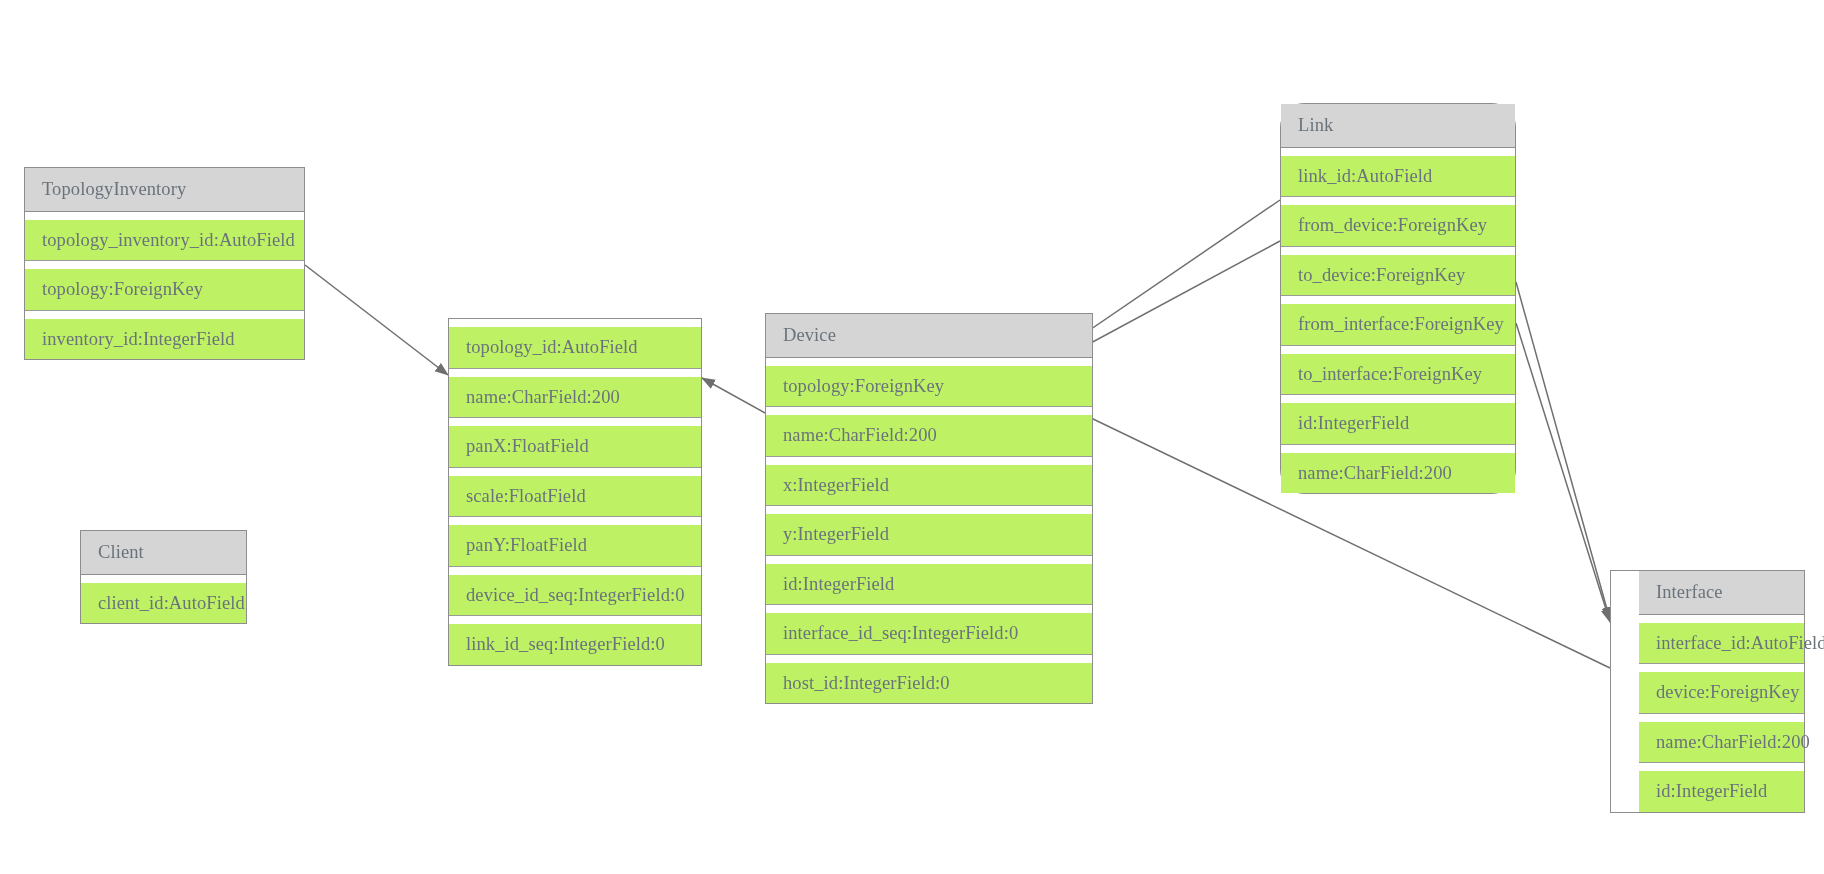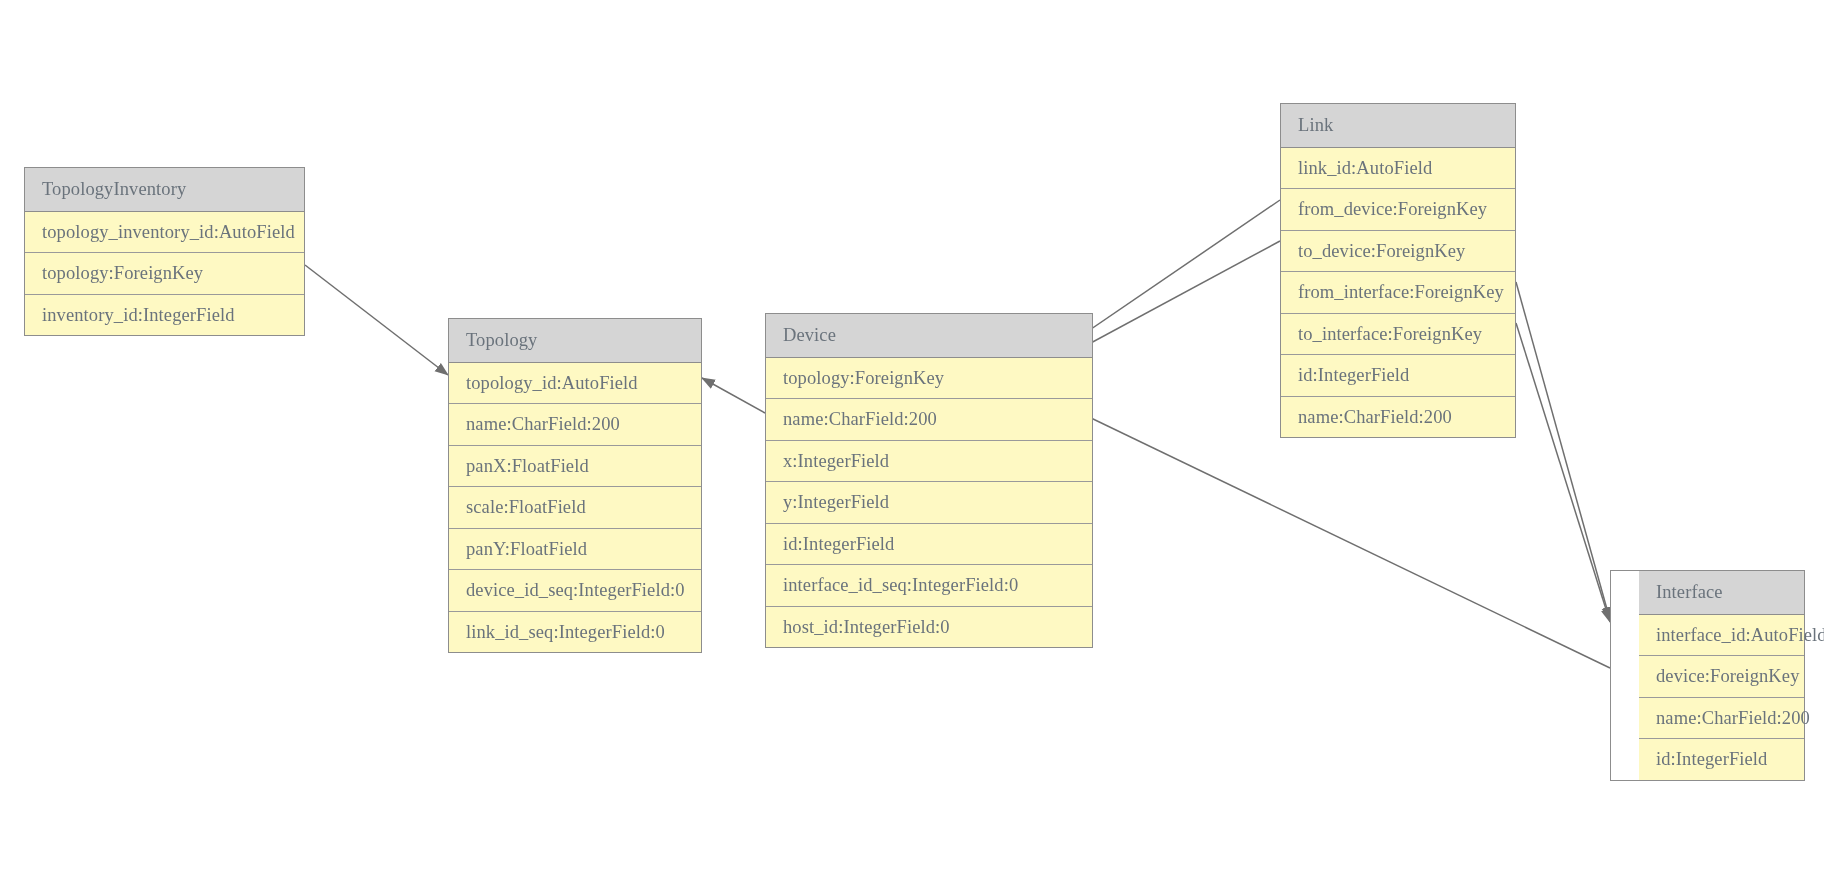--- a/index.html
+++ b/index.html
@@ -46,21 +46,22 @@
   }
   .uml-attr {
     box-sizing: border-box;
     border-bottom: 1.4px solid #9a9a9a;
     color: #6a737c;
     font-size: 18.5px;
     line-height: 1;
     padding: 11px 0 11px 17px;
     white-space: nowrap;
     letter-spacing: 0.1px;
-    background: #fef9c3;
+    background: #bef264;
+    margin-top: 8px;
   }
   .uml-attr:last-child {
     border-bottom: none;
   }
 </style>
 </head>
 <body>
 
 <div id="canvas">
 
@@ -83,43 +84,46 @@
   </svg>
 
   <div class="uml-class" style="left:24px; top:167px; width:281px;">
     <div class="uml-header">TopologyInventory</div>
     <div class="uml-attr">topology_inventory_id:AutoField</div>
     <div class="uml-attr">topology:ForeignKey</div>
     <div class="uml-attr">inventory_id:IntegerField</div>
   </div>
 
   <div class="uml-class" style="left:448px; top:318px; width:254px;">
-    <div class="uml-header">Topology</div>
     <div class="uml-attr">topology_id:AutoField</div>
     <div class="uml-attr">name:CharField:200</div>
     <div class="uml-attr">panX:FloatField</div>
     <div class="uml-attr">scale:FloatField</div>
     <div class="uml-attr">panY:FloatField</div>
     <div class="uml-attr">device_id_seq:IntegerField:0</div>
     <div class="uml-attr">link_id_seq:IntegerField:0</div>
   </div>
 
+  <div class="uml-class" style="left:80px; top:530px; width:167px;">
+    <div class="uml-header">Client</div>
+    <div class="uml-attr">client_id:AutoField</div>
+  </div>
 
   <div class="uml-class" style="left:765px; top:313px; width:328px;">
     <div class="uml-header">Device</div>
     <div class="uml-attr">topology:ForeignKey</div>
     <div class="uml-attr">name:CharField:200</div>
     <div class="uml-attr">x:IntegerField</div>
     <div class="uml-attr">y:IntegerField</div>
     <div class="uml-attr">id:IntegerField</div>
     <div class="uml-attr">interface_id_seq:IntegerField:0</div>
     <div class="uml-attr">host_id:IntegerField:0</div>
   </div>
 
-  <div class="uml-class" style="left:1280px; top:103px; width:236px;">
+  <div class="uml-class" style="left:1280px; top:103px; width:236px;border-radius:24px;">
     <div class="uml-header">Link</div>
     <div class="uml-attr">link_id:AutoField</div>
     <div class="uml-attr">from_device:ForeignKey</div>
     <div class="uml-attr">to_device:ForeignKey</div>
     <div class="uml-attr">from_interface:ForeignKey</div>
     <div class="uml-attr">to_interface:ForeignKey</div>
     <div class="uml-attr">id:IntegerField</div>
     <div class="uml-attr">name:CharField:200</div>
   </div>
 

